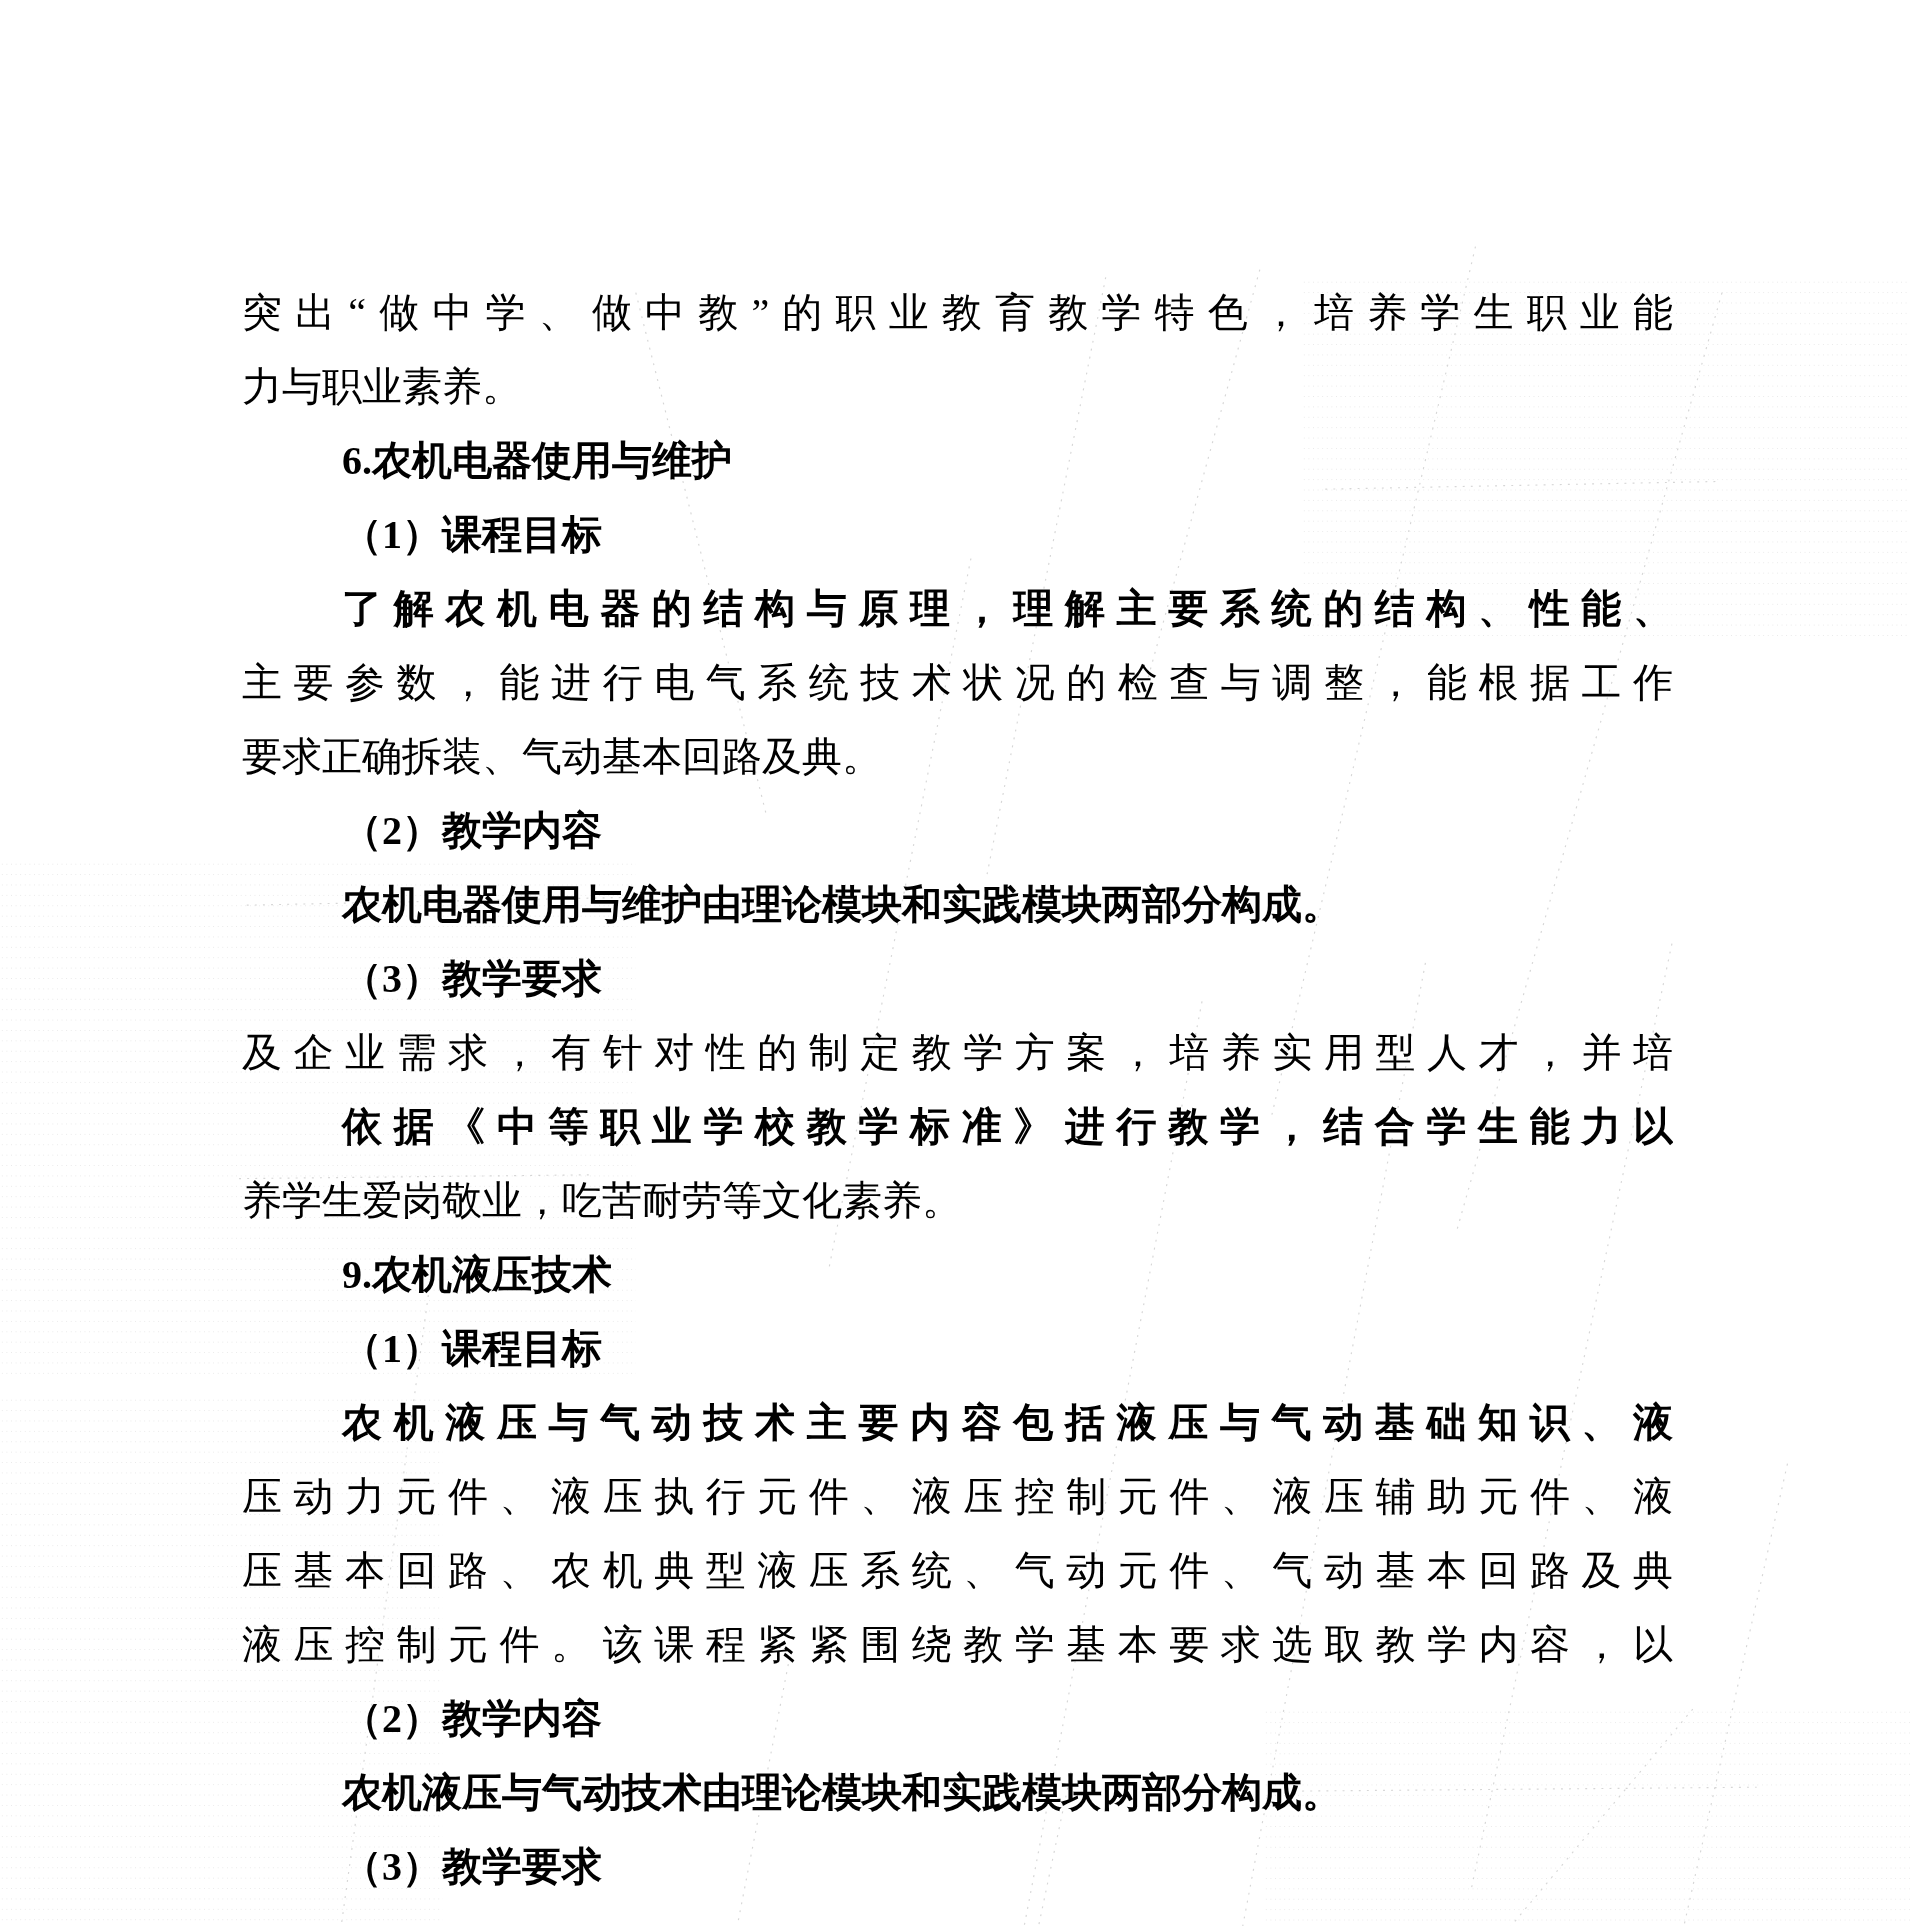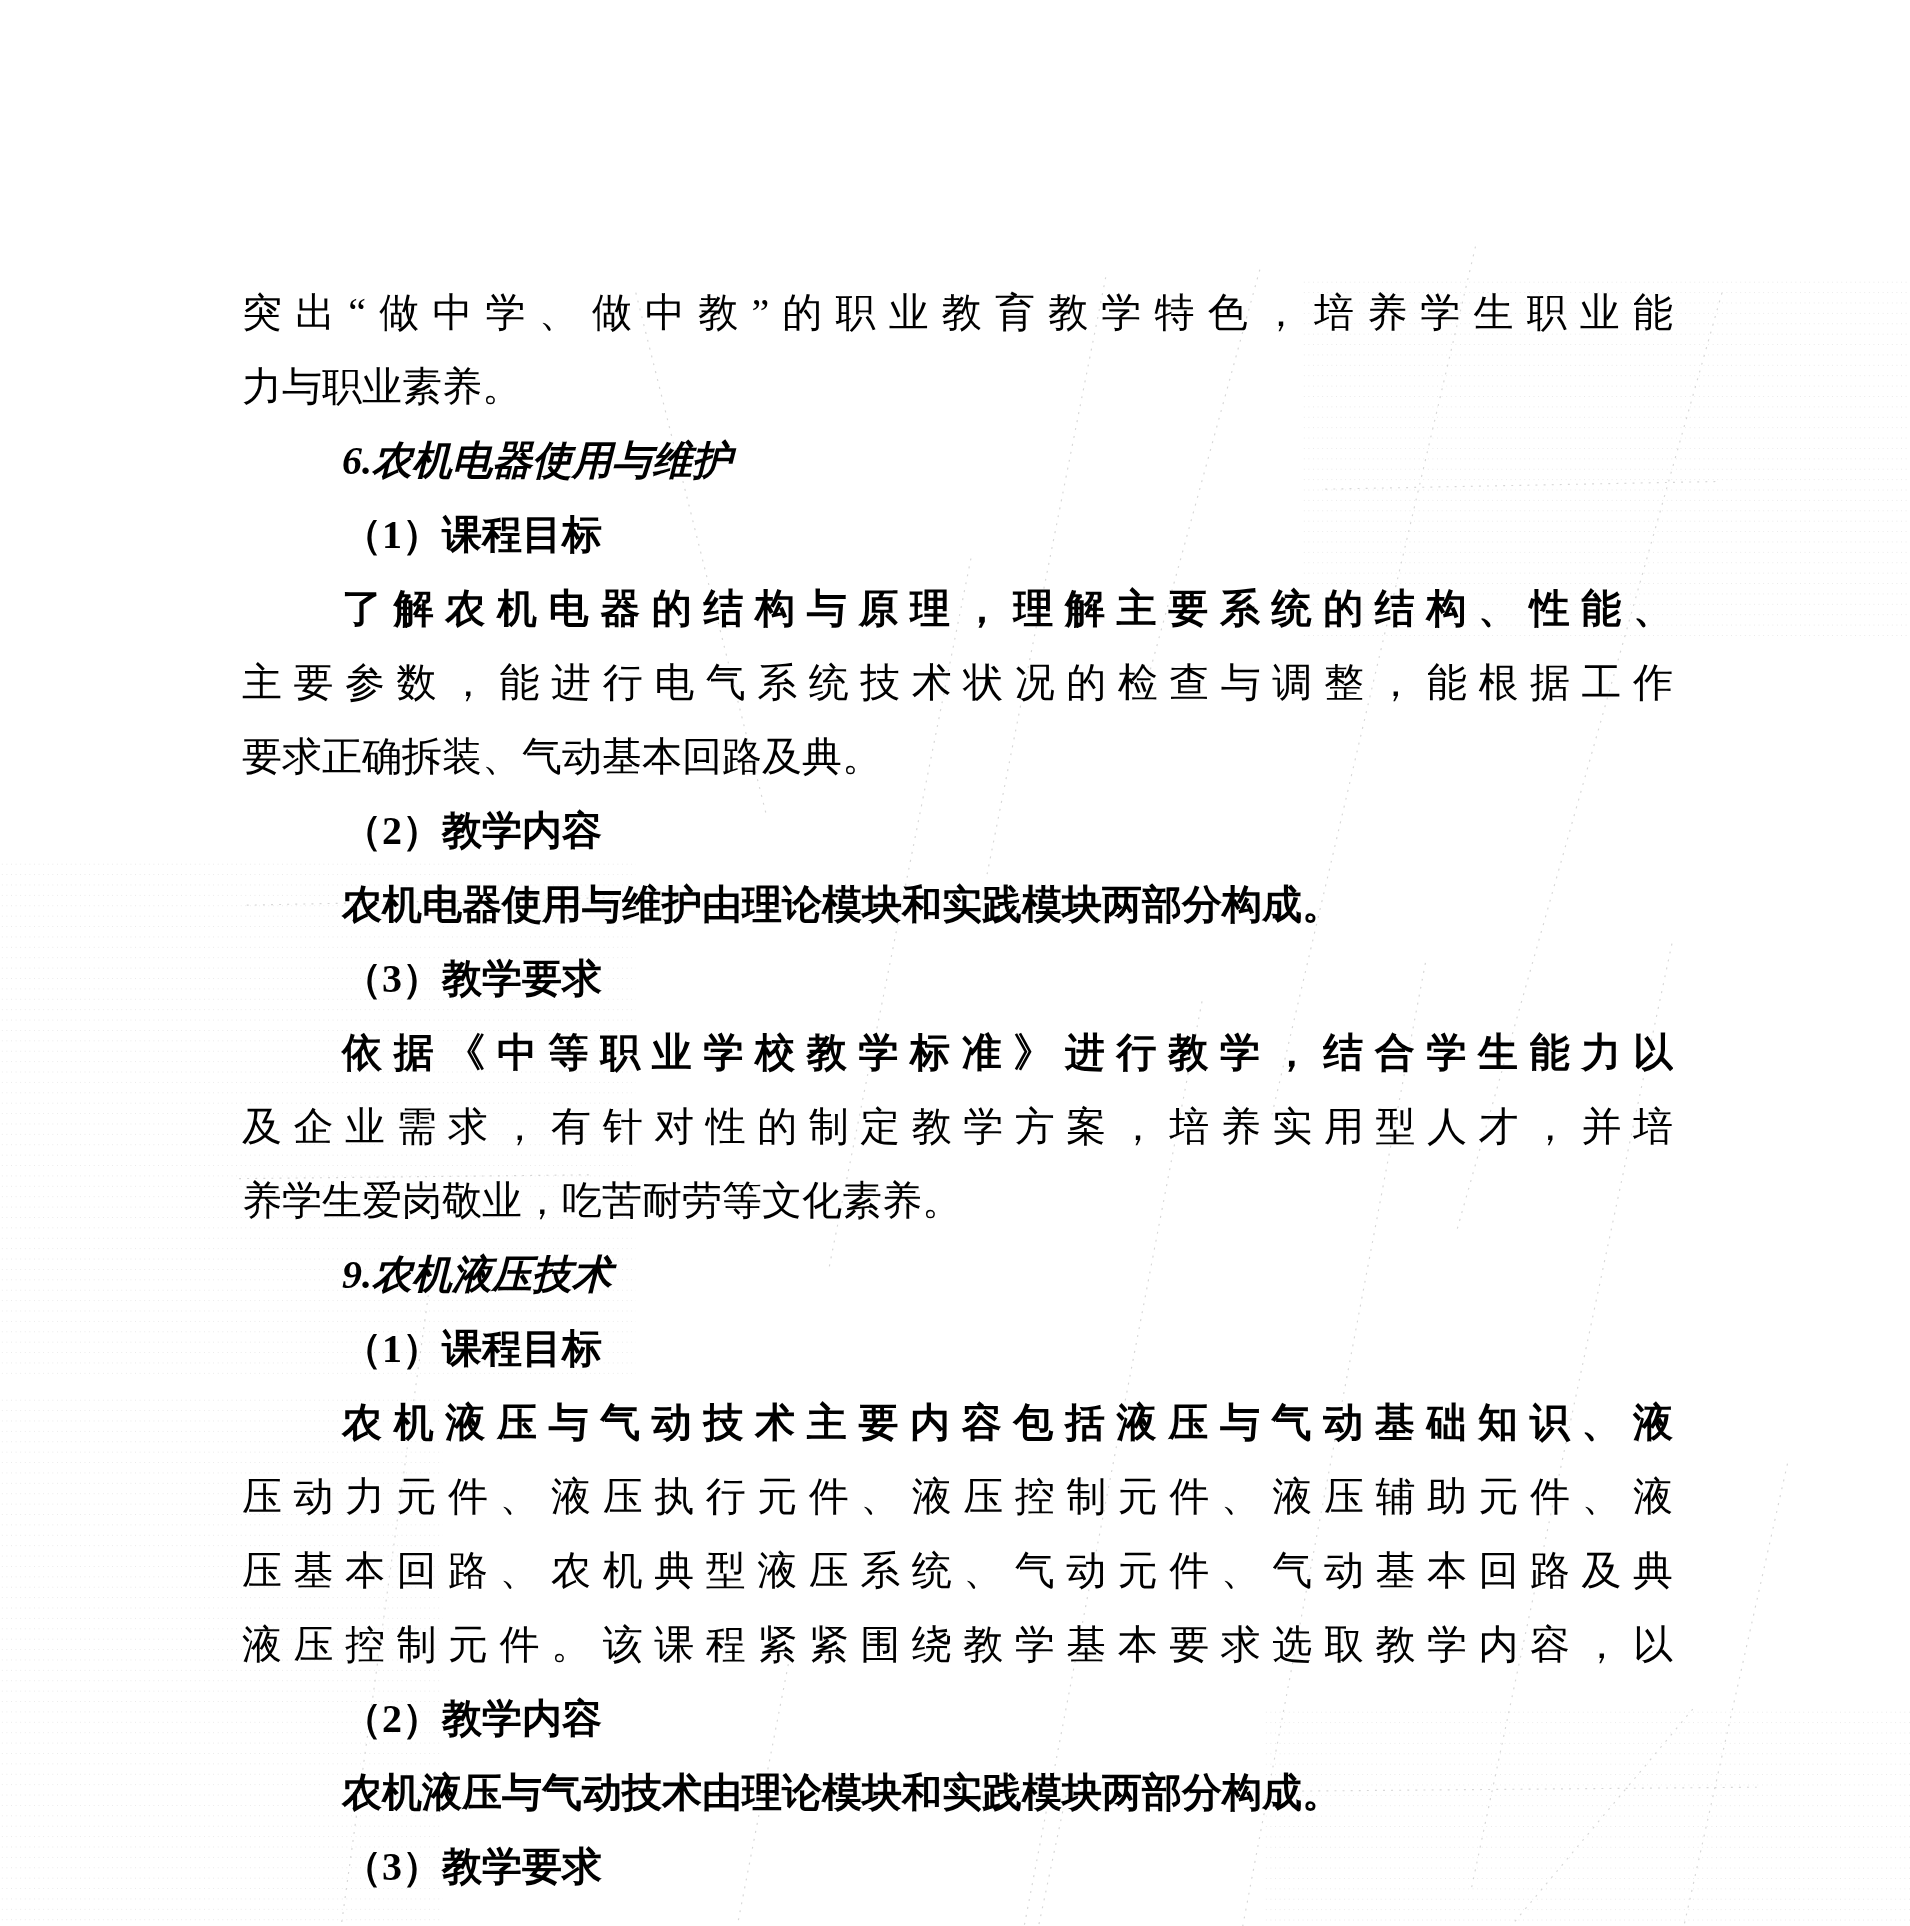--- a/index.html
+++ b/index.html
@@ -48,21 +48,21 @@
     overflow: hidden;
     color: #000000;
   }
   .line.fill {
     white-space: normal;
     text-align: justify;
     text-align-last: justify;
     text-justify: inter-character;
   }
   .line.indent { text-indent: 100px; font-weight: bold; }
-  .line.bold { font-weight: 700; font-style: italic; }
+  .line.bold { font-weight: 700; }
 </style>
 </head>
 <body>
 
 <div class="sheet">
 
   <div class="dot-patch patch-a"></div>
   <div class="dot-patch patch-b"></div>
   <div class="dot-patch patch-c"></div>
 
@@ -95,22 +95,22 @@
       <div class="line fill">突出“做中学、做中教”的职业教育教学特色，培养学生职业能</div>
       <div class="line">力与职业素养。</div>
       <div class="line indent bold">6.农机电器使用与维护</div>
       <div class="line indent">（1）课程目标</div>
       <div class="line indent fill">了解农机电器的结构与原理，理解主要系统的结构、性能、</div>
       <div class="line fill">主要参数，能进行电气系统技术状况的检查与调整，能根据工作</div>
       <div class="line">要求正确拆装、气动基本回路及典。</div>
       <div class="line indent">（2）教学内容</div>
       <div class="line indent">农机电器使用与维护由理论模块和实践模块两部分构成。</div>
       <div class="line indent">（3）教学要求</div>
+      <div class="line fill">及企业需求，有针对性的制定教学方案，培养实用型人才，并培</div>
       <div class="line indent fill">依据《中等职业学校教学标准》进行教学，结合学生能力以</div>
-      <div class="line fill">及企业需求，有针对性的制定教学方案，培养实用型人才，并培</div>
       <div class="line">养学生爱岗敬业，吃苦耐劳等文化素养。</div>
       <div class="line indent bold">9.农机液压技术</div>
       <div class="line indent">（1）课程目标</div>
       <div class="line indent fill">农机液压与气动技术主要内容包括液压与气动基础知识、液</div>
       <div class="line fill">压动力元件、液压执行元件、液压控制元件、液压辅助元件、液</div>
       <div class="line fill">压基本回路、农机典型液压系统、气动元件、气动基本回路及典</div>
       <div class="line fill">液压控制元件。该课程紧紧围绕教学基本要求选取教学内容，以</div>
       <div class="line indent">（2）教学内容</div>
       <div class="line indent">农机液压与气动技术由理论模块和实践模块两部分构成。</div>
       <div class="line indent">（3）教学要求</div>

